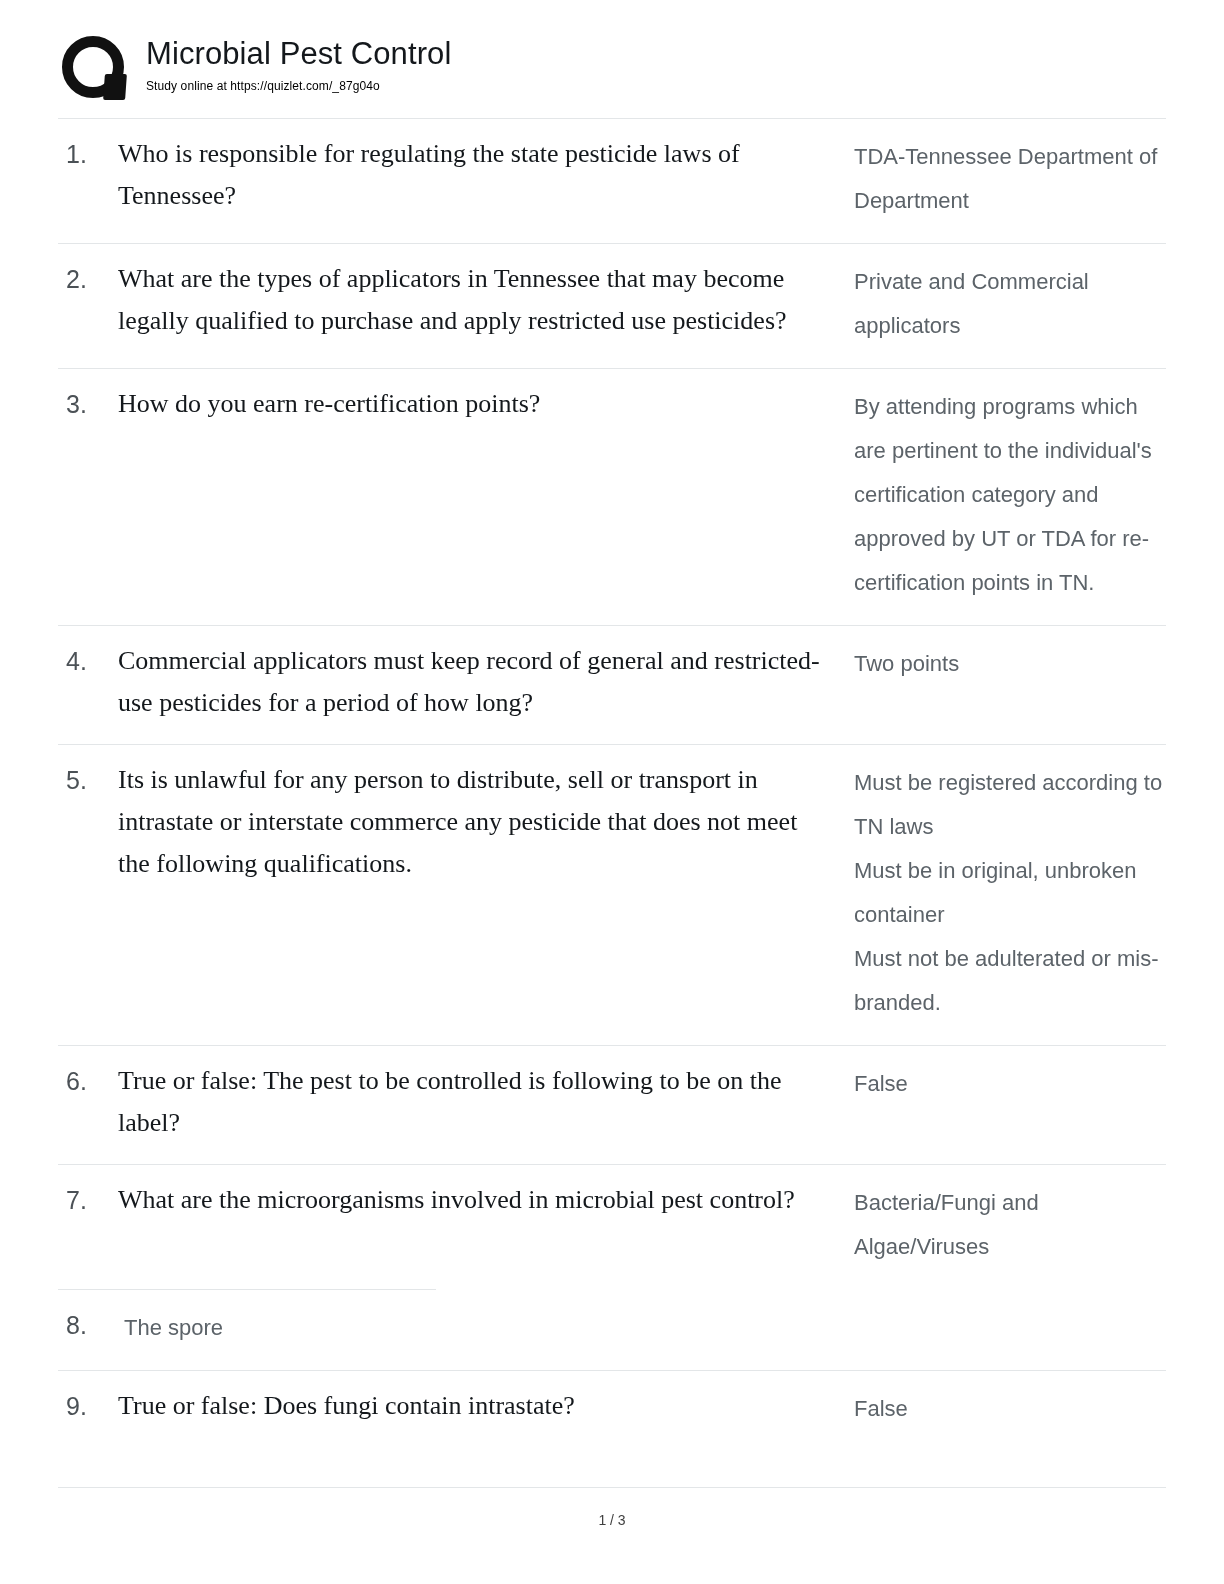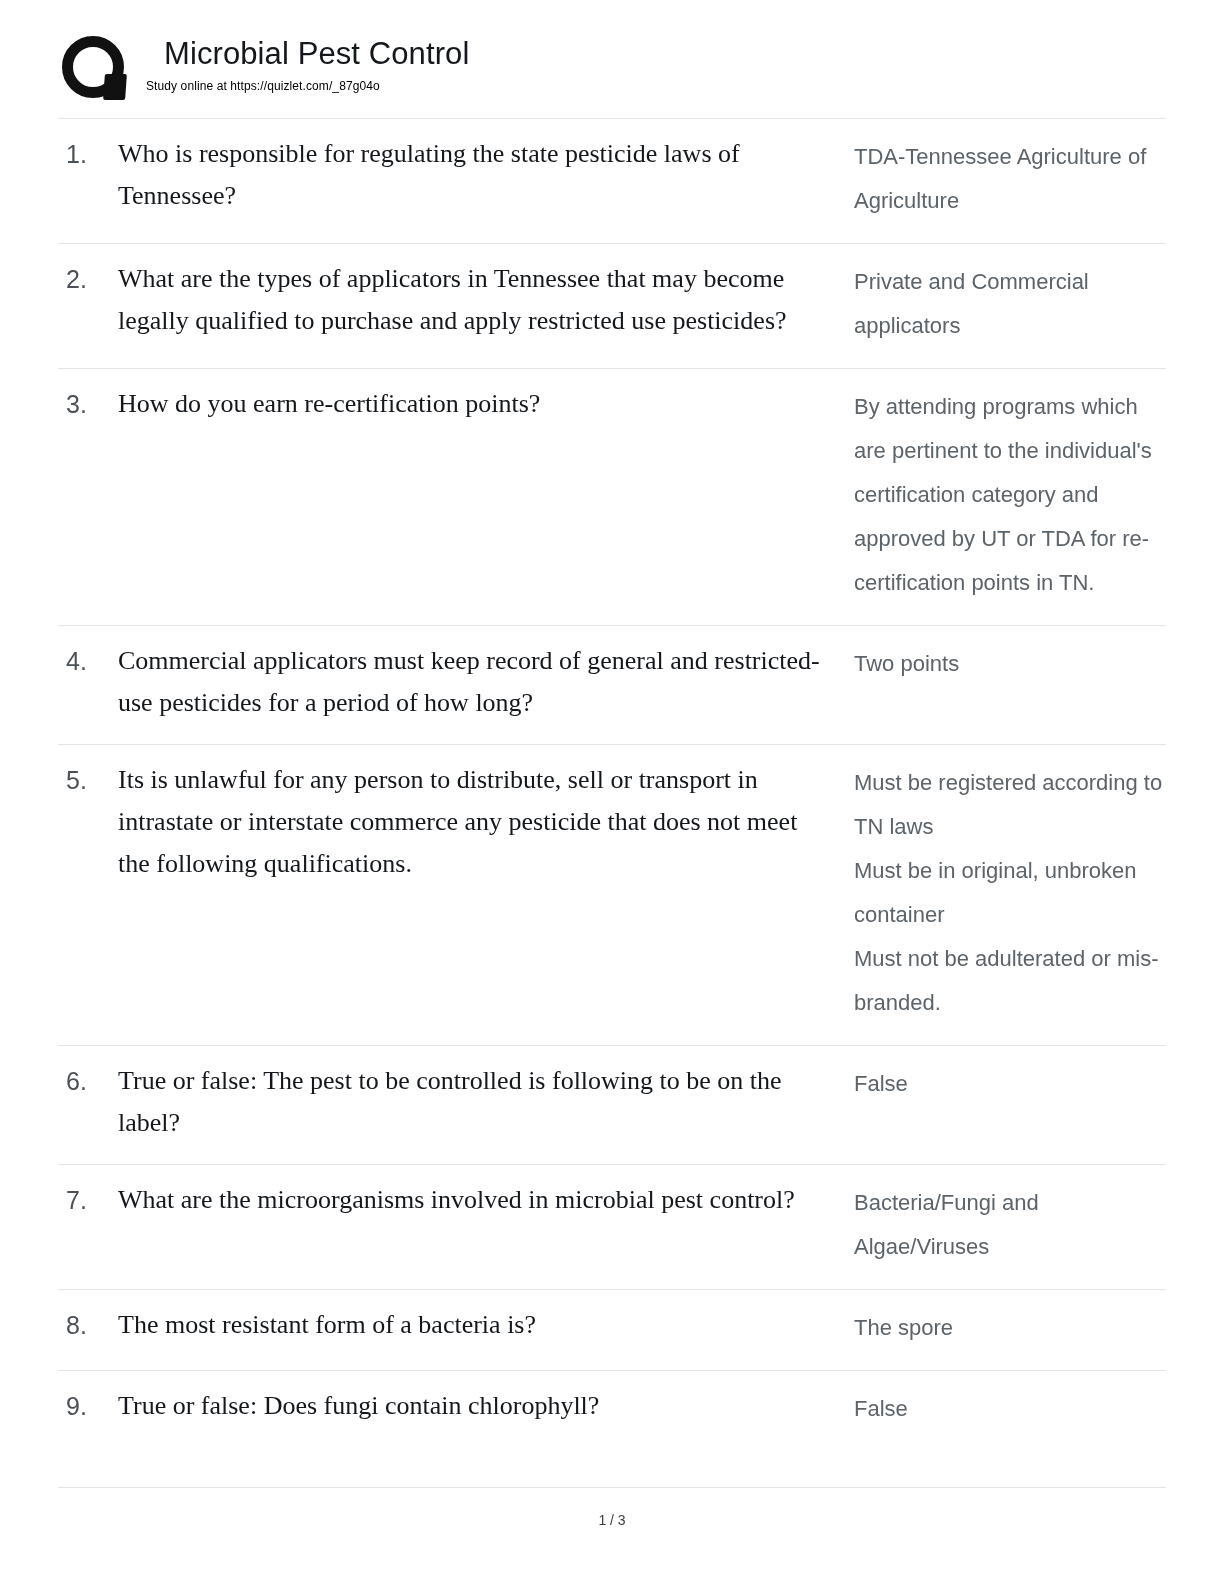--- a/index.html
+++ b/index.html
@@ -60,21 +60,20 @@
   .header-text {
     padding-left: 12px;
     padding-top: 8px;
   }
   .doc-title {
     font-size: 31px;
     line-height: 36px;
     font-weight: 400;
     color: #14181c;
     letter-spacing: 0.1px;
-    margin-left: 18px;
   }
   .doc-sub {
     font-size: 12px;
     line-height: 20px;
     color: #000000;
     margin-top: 4px;
     letter-spacing: 0.1px;
   }
 
   
@@ -150,21 +149,21 @@
       <div class="doc-title">Microbial Pest Control</div>
       <div class="doc-sub">Study online at https://quizlet.com/_87g04o</div>
     </div>
   </div>
 
   <div class="qa-table">
 
     <div class="qa-row">
       <div class="qa-num">1.</div>
       <div class="qa-q">Who is responsible for regulating the state pesticide laws of Tennessee?</div>
-      <div class="qa-a">TDA-Tennessee Agriculture of Agriculture</div>
+      <div class="qa-a">TDA-Tennessee Department of Department</div>
     </div>
 
     <div class="qa-row">
       <div class="qa-num">2.</div>
       <div class="qa-q">What are the types of applicators in Tennessee that may become legally qualified to purchase and apply restricted use pesticides?</div>
       <div class="qa-a">Private and Commercial applicators</div>
     </div>
 
     <div class="qa-row">
       <div class="qa-num">3.</div>
@@ -193,27 +192,26 @@
     </div>
 
     <div class="qa-row">
       <div class="qa-num">7.</div>
       <div class="qa-q">What are the microorganisms involved in microbial pest control?</div>
       <div class="qa-a">Bacteria/Fungi and Algae/Viruses</div>
     </div>
 
     <div class="qa-row">
       <div class="qa-num">8.</div>
-      <div class="qa-q">The most resistant form of a bacteria is?</div>
       <div class="qa-a">The spore</div>
     </div>
 
     <div class="qa-row">
       <div class="qa-num">9.</div>
-      <div class="qa-q">True or false: Does fungi contain chlorophyll?</div>
+      <div class="qa-q">True or false: Does fungi contain intrastate?</div>
       <div class="qa-a">False</div>
     </div>
 
   </div>
 
   <div class="footer-rule"></div>
   <div class="footer">1 / 3</div>
 
 </div>
 

